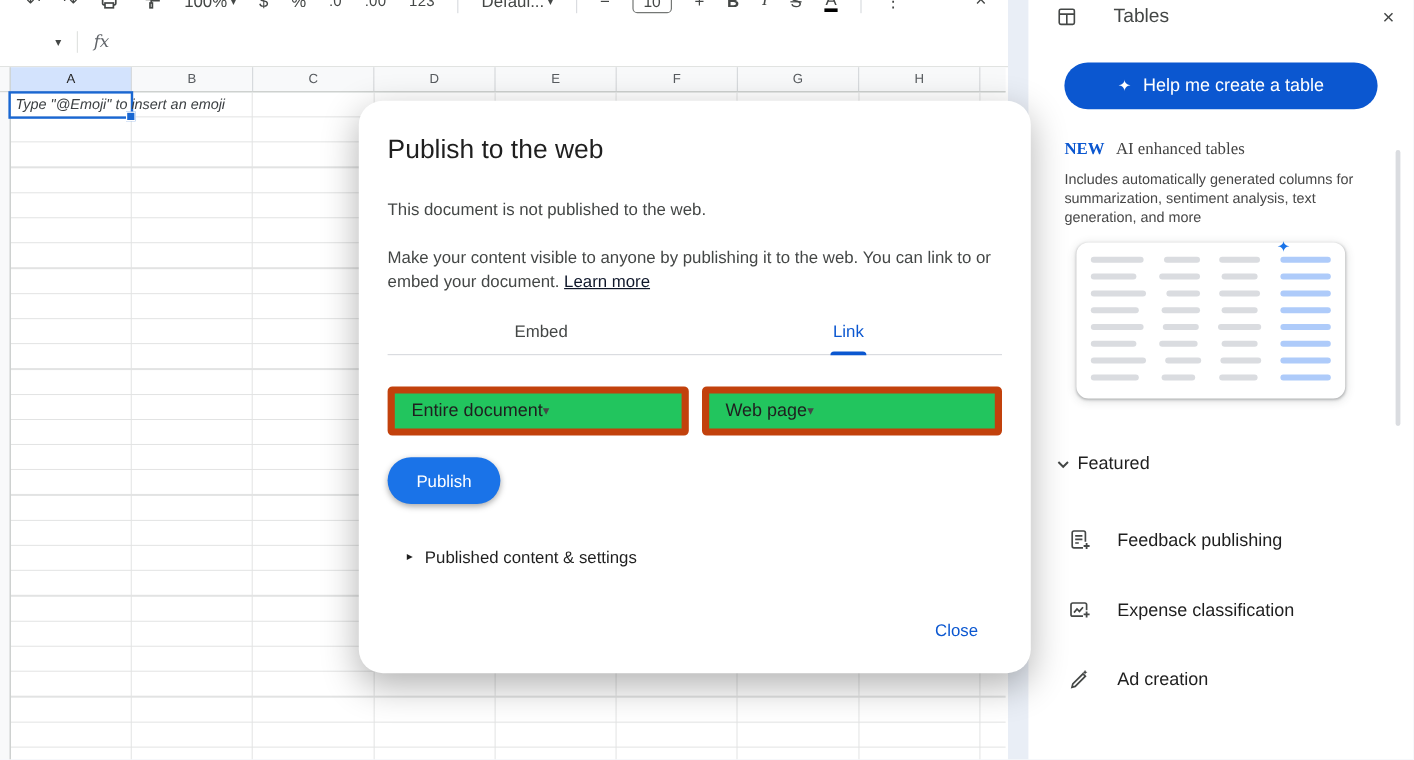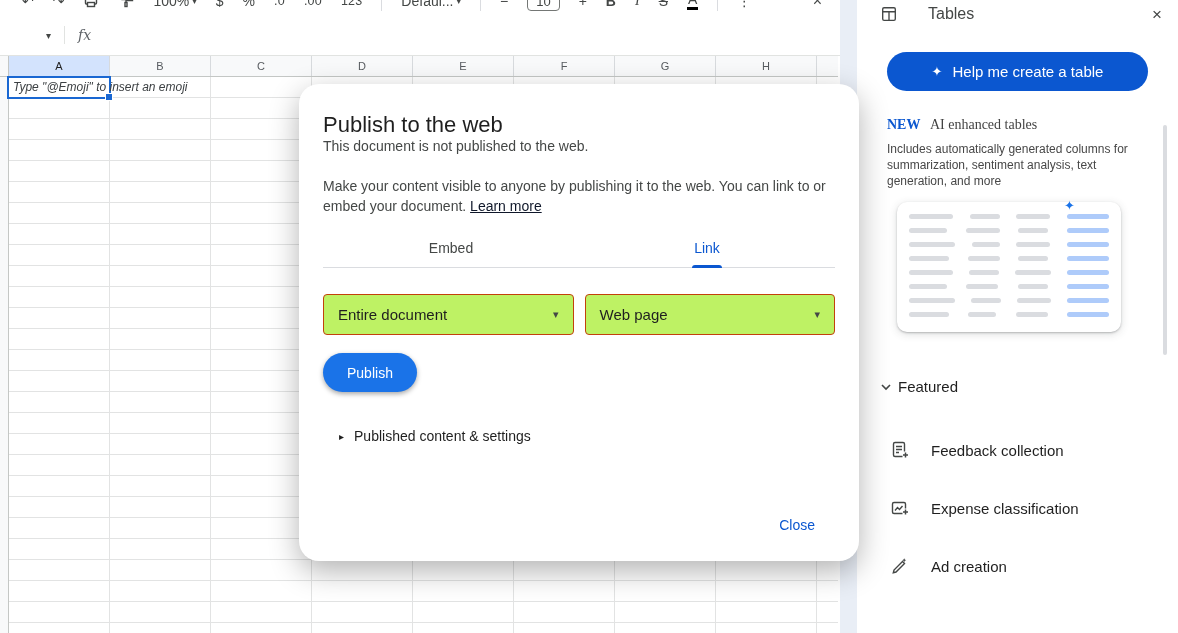--- a/index.html
+++ b/index.html
@@ -49,34 +49,34 @@
   .active-cell::after { content:""; position:absolute; right:-4px; bottom:-4px;
     width:6px; height:6px; background:#1967d2; border:1px solid #fff; }
   .active-cell-text { position:absolute; left:4px; top:2px; font-style:italic;
     font-size:12px; color:#3c4043; white-space:nowrap; }
 
   
   .dialog { position:absolute; left:299px; top:84px; width:560px; height:477px;
     background:#fff; border-radius:20px; box-shadow:0 10px 30px rgba(0,0,0,.30);
     padding:24px 24px 0; z-index:5; }
   .dlg-title { font-size:22px; font-weight:400; color:#1f1f1f; margin-top:4px; }
-  .dlg-status { margin-top:0; font-size:14px; color:#444746; }
+  .dlg-status { margin-top:28px; font-size:14px; color:#444746; }
   .dlg-body { margin-top:22px; font-size:14px; line-height:20px; color:#444746; max-width:513px; }
   .dlg-link { color:#0f172a; text-decoration:underline; cursor:pointer; }
   .dlg-tabs { margin-top:12px; display:flex; height:40px; border-bottom:1px solid #dadce0; }
   .tab { flex:1; display:flex; align-items:center; justify-content:center;
     font-size:14px; color:#444746; position:relative; cursor:pointer; }
   .tab.active { color:#0b57d0; font-weight:500; }
   .tab.active::after { content:""; position:absolute; bottom:-1px; left:50%;
     transform:translateX(-50%); width:30px; height:3px; background:#0b57d0;
     border-radius:3px 3px 0 0; }
   .dlg-selects { margin-top:26px; display:flex; gap:11px; }
-  .select { flex:1; height:41px; border:1px solid #c2410c; border-radius:4px;
-    display:flex; align-items:center; justify-content:space-between; padding:0 14px;
-    font-size:15px; color:#1f1f1f; cursor:pointer; background:#bef264; }
+  .select { flex:1; height:41px; border:6px solid #c2410c; border-radius:4px;
+    display:flex; align-items:center; padding:0 14px;
+    font-size:15px; color:#1f1f1f; cursor:pointer; background:#22c55e; }
   .select .sel-caret { font-size:11px; color:#444746; }
   .publish-btn { margin-top:18px; height:39px; padding:0 24px; border:none;
     border-radius:20px; background:#1a73e8; color:#fff; font-size:14px; font-weight:500;
     font-family:"Liberation Sans", sans-serif; box-shadow:0 2px 5px rgba(0,0,0,.35); cursor:pointer; }
   .disclosure { margin-top:36px; padding-left:16px; display:flex; align-items:center;
     gap:10px; font-size:14px; color:#1f1f1f; cursor:pointer; }
   .disc-arrow { font-size:10px; color:#1f1f1f; }
   .dlg-close { position:absolute; right:44px; bottom:28px; font-size:14px;
     font-weight:500; color:#0b57d0; cursor:pointer; }
 
@@ -308,21 +308,21 @@
     <div class="sb-items">
       <div class="sb-item">
         <span class="icon">
           <svg width="20" height="20" viewBox="0 0 20 20" fill="none" stroke="#444746" stroke-width="1.4">
               <rect x="3.5" y="2.5" width="11" height="14" rx="1.5"></rect>
               <path d="M6 6.5h6M6 9.5h6M6 12.5h3"></path>
               <path fill="#fff" stroke="none" d="M12.5 11.5h6.5v6.5h-6.5z"></path>
               <path d="M15.5 12.5v5M13 15h5" stroke-width="1.5"></path>
             </svg>
         </span>
-        <span>Feedback collection</span>
+        <span>Feedback publishing</span>
       </div>
       <div class="sb-item">
         <span class="icon">
           <svg width="20" height="20" viewBox="0 0 20 20" fill="none" stroke="#444746" stroke-width="1.4">
               <rect x="2.5" y="4.5" width="13" height="11" rx="1.5"></rect>
               <path d="M5 12.5l2.5-3 2 2 3-3.5"></path>
               <path fill="#fff" stroke="none" d="M12.5 10.5h6.5v6.5h-6.5z"></path>
               <path d="M15.5 11.5v5M13 14h5" stroke-width="1.5"></path>
             </svg>
         </span>

